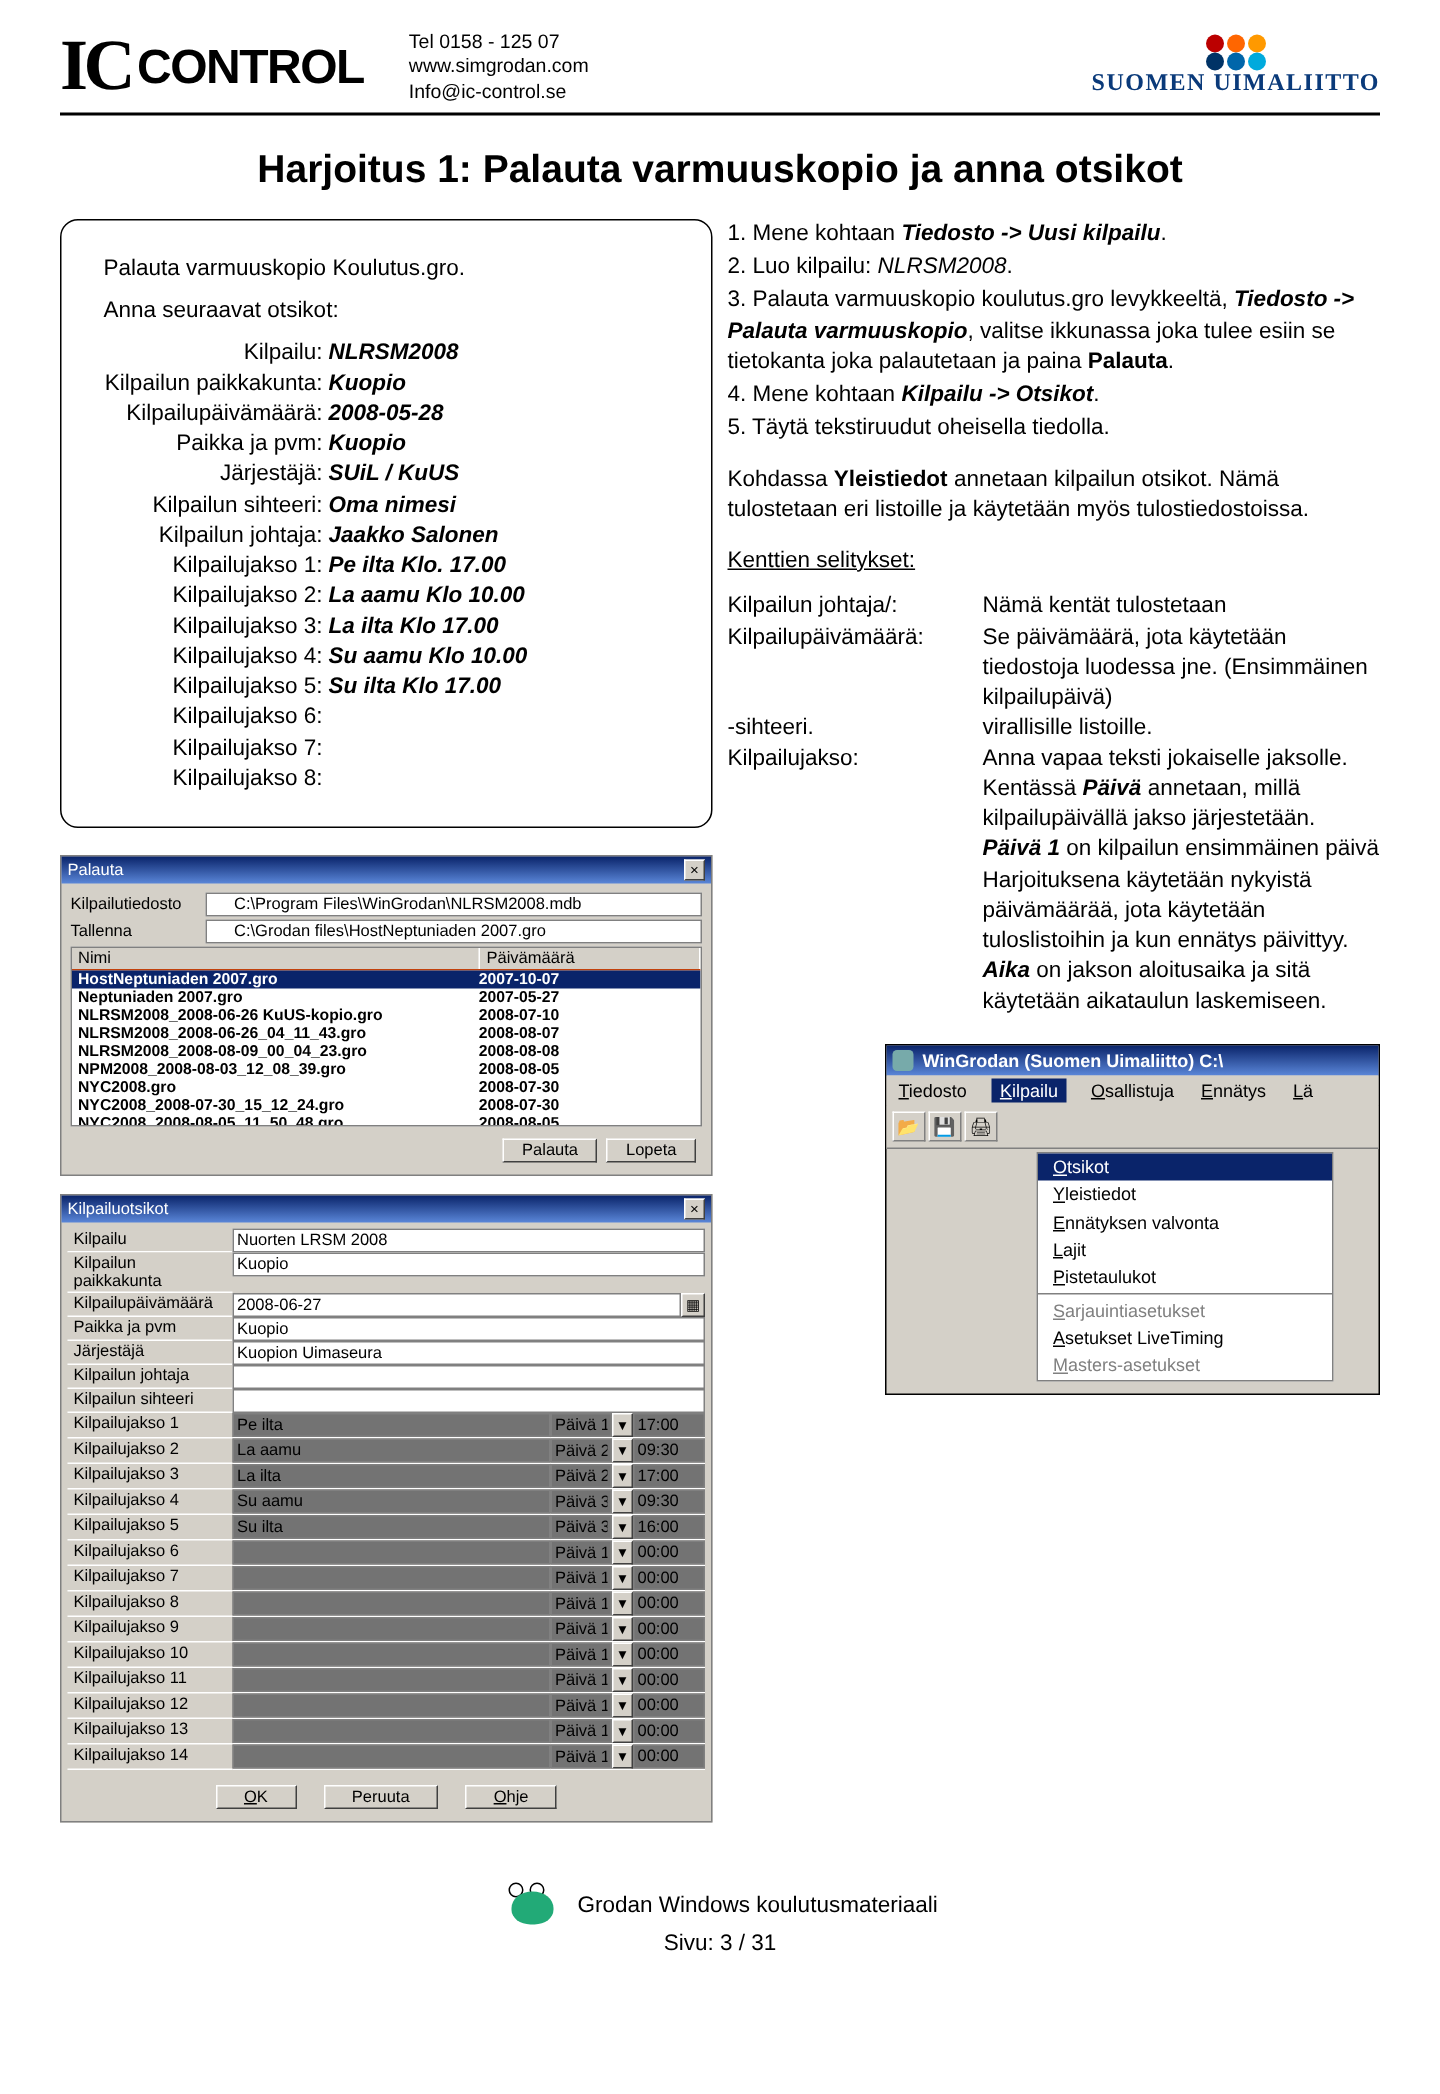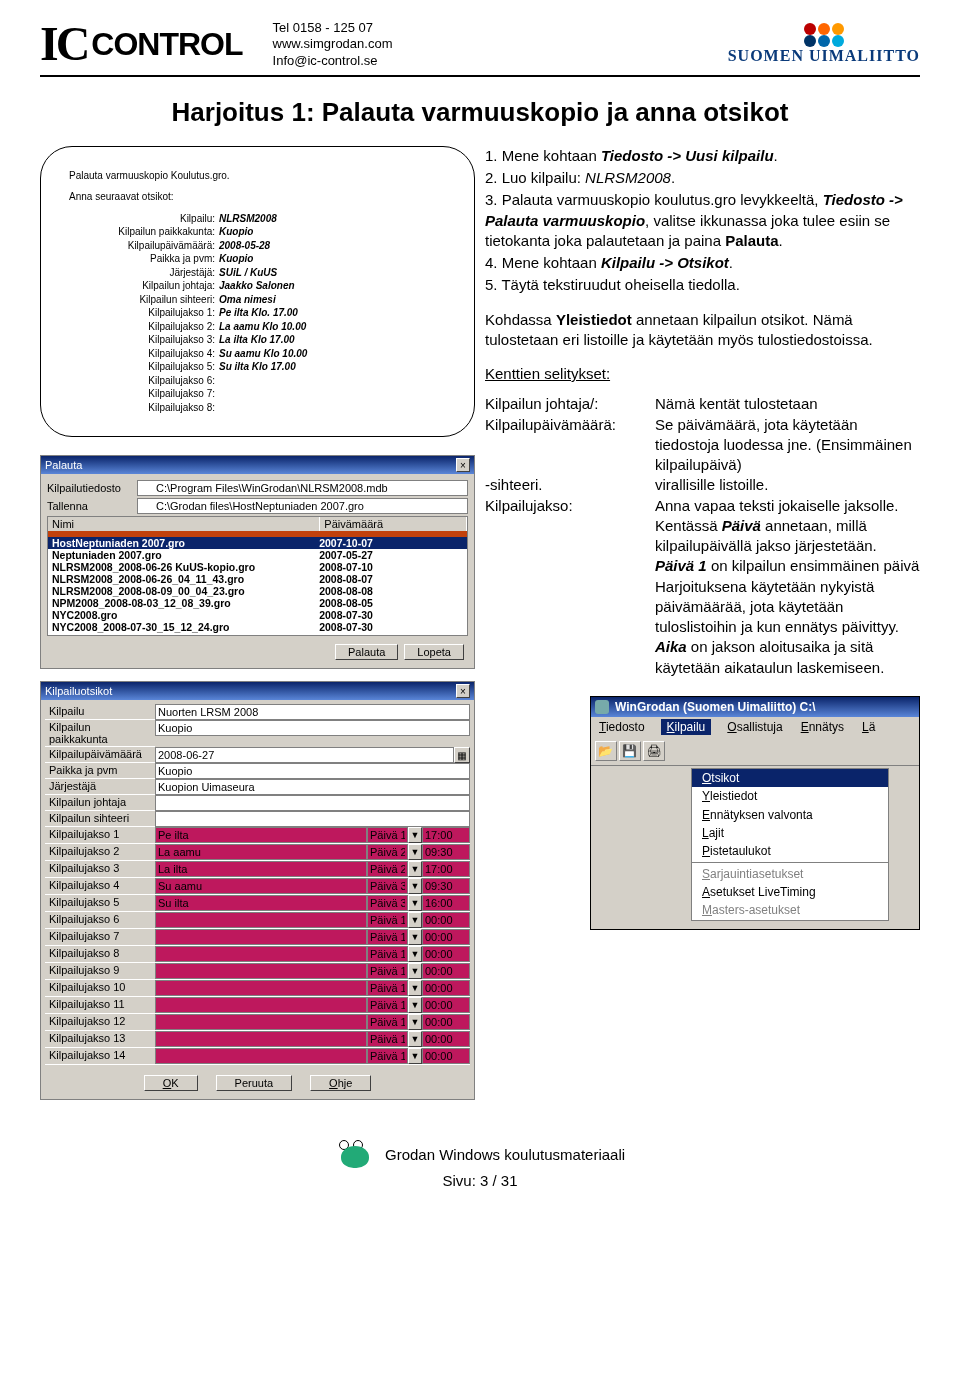--- a/index.html
+++ b/index.html
@@ -14,36 +14,36 @@
   .uima-mark { display:flex; justify-content:center; gap:2px; }
   .uima-mark span { width:12px; height:12px; border-radius:50%; display:inline-block; }
   .uima-text { font-family:Georgia,serif; font-size:16px; font-weight:bold; color:#0a3a7a; letter-spacing:1px; }
   hr.rule { border:none; border-top:2px solid #000; margin-top:6px; }
   h1.title { font-size:26px; font-weight:bold; text-align:center; margin:20px 0 18px; }
   .columns { display:flex; gap:10px; }
   .col-left { width:50%; display:flex; flex-direction:column; }
   .col-right { width:50%; font-size:15px; line-height:1.35; }
 
   
-  .bubble { border:1.5px solid #000; border-radius:32px; padding:22px 28px 22px 28px; font-size:10px; line-height:1.35; }
+  .bubble { border:1.5px solid #000; border-radius:12px; padding:22px 28px 22px 28px; font-size:15px; line-height:1.35; }
   .bubble .intro { margin-bottom:8px; }
   .bubble .row { display:flex; }
   .bubble .row .k { width:150px; text-align:right; padding-right:4px; }
   .bubble .row .v { font-style:italic; font-weight:bold; }
 
   
   .dlg { margin-top:18px; border:1px solid #808080; background:#d4d0c8; font-family:Tahoma,Arial,sans-serif; font-size:11px; color:#000; }
   .dlg .tbar { background:linear-gradient(to bottom,#0a246a,#5a86d8); color:#fff; padding:2px 4px; display:flex; align-items:center; }
   .dlg .tbar .x { margin-left:auto; background:#d4d0c8; color:#000; width:14px; height:14px; display:flex; align-items:center; justify-content:center; border:1px solid #fff; border-right-color:#404040; border-bottom-color:#404040; font-size:10px; }
   .dlg .body { padding:6px; }
   .dlg .frow { display:flex; align-items:center; margin-bottom:2px; }
   .dlg .frow .lbl { width:90px; }
   .dlg .frow input { flex:1; border:1px solid #808080; background:#fff; padding:1px 18px; font-size:11px; height:16px; }
   .dlg .list-wrap { border:1px solid #808080; background:#fff; margin-top:2px; height:120px; overflow:hidden; position:relative; }
-  .dlg .list-head { display:flex; background:#d4d0c8; border-bottom:6px solid #c2410c; }
+  .dlg .list-head { display:flex; background:#d4d0c8; border-bottom:1px solid #c2410c; }
   .dlg .list-head div { padding:1px 4px; border-right:1px solid #fff; }
   .dlg .list-rows { font-size:10.5px;font-weight:bold; }
   .dlg .list-rows .r { display:flex; padding:0 4px; }
   .dlg .list-rows .r.sel { background:#0a246a; color:#fff; }
   .dlg .c1 { width:65%; } .dlg .c2 { width:35%; }
   .dlg .btns { display:flex; gap:6px; justify-content:flex-end; padding:8px 4px 2px; }
   .dlg .btn { background:#d4d0c8; border:1px solid #fff; border-right-color:#404040; border-bottom-color:#404040; padding:1px 12px; font-size:11px; }
 
   
   .dlg2 { margin-top:12px; border:1px solid #808080; background:#d4d0c8; font-family:Tahoma,Arial,sans-serif; font-size:11px; }
@@ -51,21 +51,21 @@
   .dlg2 .tbar .x { margin-left:auto; background:#d4d0c8; color:#000; width:14px; height:14px; display:flex; align-items:center; justify-content:center; border:1px solid #fff; border-right-color:#404040; border-bottom-color:#404040; font-size:10px; }
   .dlg2 .body { padding:4px; }
   .dlg2 .g { display:grid; grid-template-columns:110px 1fr; }
   .dlg2 .g .lbl { padding:1px 4px; background:#d4d0c8; border-bottom:1px solid #fff; }
   .dlg2 .g .val { display:flex; }
   .dlg2 .g .val input { flex:1; border:1px solid #808080; background:#fff; padding:0 2px; font-size:11px; height:16px; }
   .dlg2 .g .val .date-btn { width:16px; height:16px; background:#d4d0c8; border:1px solid #fff; border-right-color:#404040; border-bottom-color:#404040; display:flex; align-items:center; justify-content:center; font-size:10px; }
   .dlg2 .jg { display:grid; grid-template-columns:110px 1fr 55px 48px; }
   .dlg2 .jg .lbl, .dlg2 .jg .val, .dlg2 .jg .sel, .dlg2 .jg .tm { border-bottom:1px solid #fff; }
   .dlg2 .jg .lbl { padding:1px 4px; }
-  .dlg2 .jg input { width:100%; border:1px solid #808080; background:#be185d; padding:0 2px; font-size:11px; height:16px; }
+  .dlg2 .jg input { width:100%; border:1px solid #808080; background:#737373; padding:0 2px; font-size:11px; height:16px; }
   .dlg2 .jg .sel { display:flex; }
   .dlg2 .jg .sel input { flex:1; }
   .dlg2 .jg .sel .dd { width:14px; height:16px; background:#d4d0c8; border:1px solid #fff; border-right-color:#404040; border-bottom-color:#404040; display:flex; align-items:center; justify-content:center; font-size:9px; }
   .dlg2 .btns { display:flex; justify-content:center; gap:18px; padding:10px 0 4px; }
   .dlg2 .btn { background:#d4d0c8; border:1px solid #fff; border-right-color:#404040; border-bottom-color:#404040; padding:1px 18px; font-size:11px; }
   .dlg2 .btn u { text-decoration:underline; }
   .col-right em.b { font-weight:bold; }
   .col-right p { margin-top:14px; }
   .defs { margin-top:10px; }
   .hang { padding-left:170px; text-indent:-170px; }
@@ -145,26 +145,26 @@
             </div>
             <div class="row">
               <span class="k">Paikka ja pvm:</span>
               <span class="v">Kuopio</span>
             </div>
             <div class="row">
               <span class="k">Järjestäjä:</span>
               <span class="v">SUiL / KuUS</span>
             </div>
             <div class="row">
+              <span class="k">Kilpailun sihteeri:</span>
+              <span class="v">Oma nimesi</span>
+            </div>
+            <div class="row">
               <span class="k">Kilpailun johtaja:</span>
               <span class="v">Jaakko Salonen</span>
-            </div>
-            <div class="row">
-              <span class="k">Kilpailun sihteeri:</span>
-              <span class="v">Oma nimesi</span>
             </div>
             <div class="row">
               <span class="k">Kilpailujakso 1:</span>
               <span class="v">Pe ilta Klo. 17.00</span>
             </div>
             <div class="row">
               <span class="k">Kilpailujakso 2:</span>
               <span class="v">La aamu Klo 10.00</span>
             </div>
             <div class="row">

